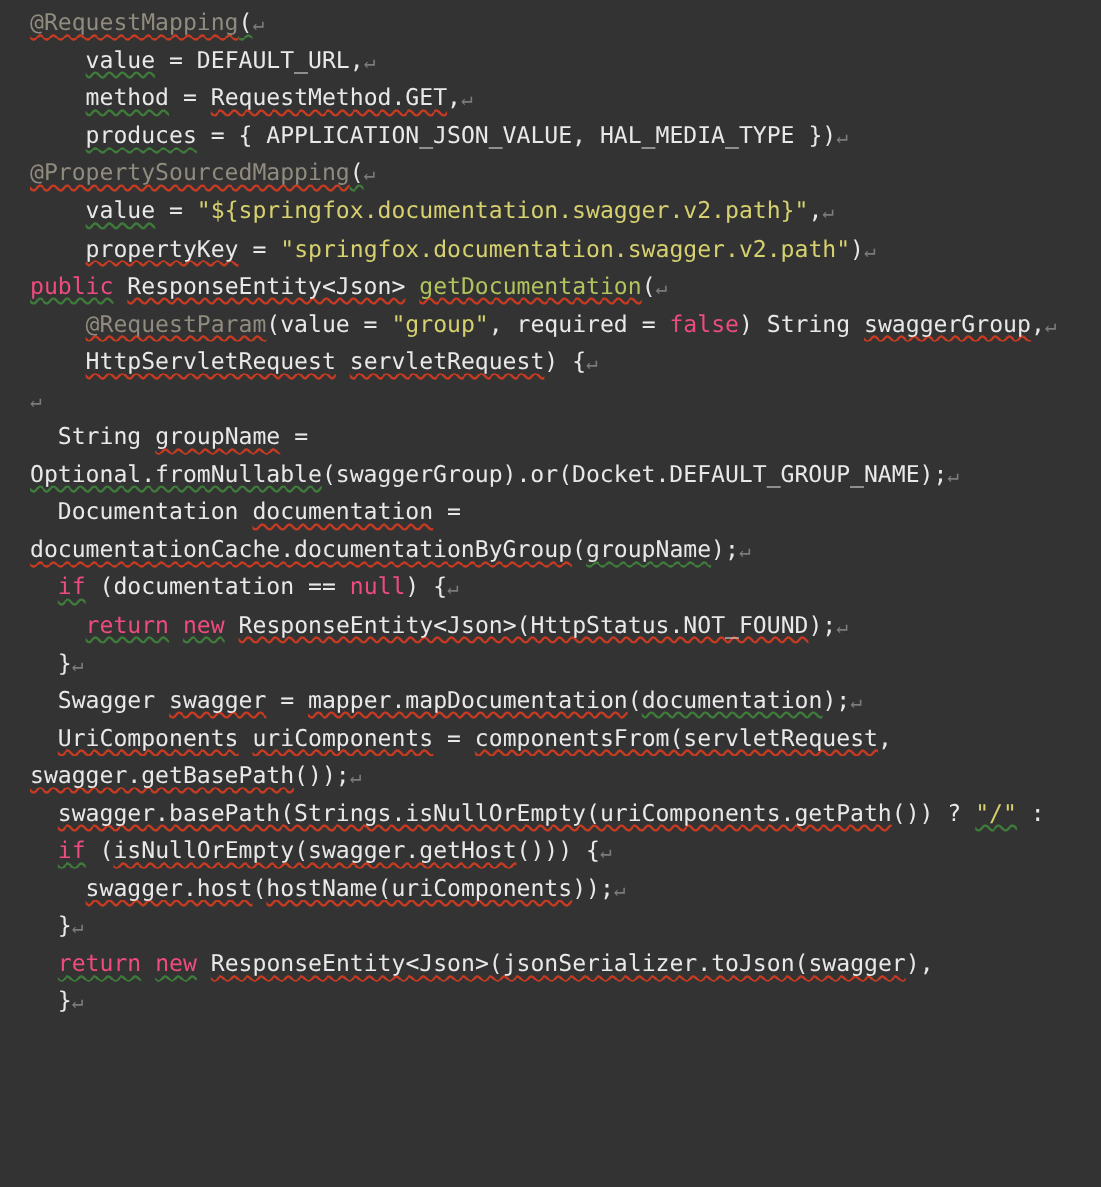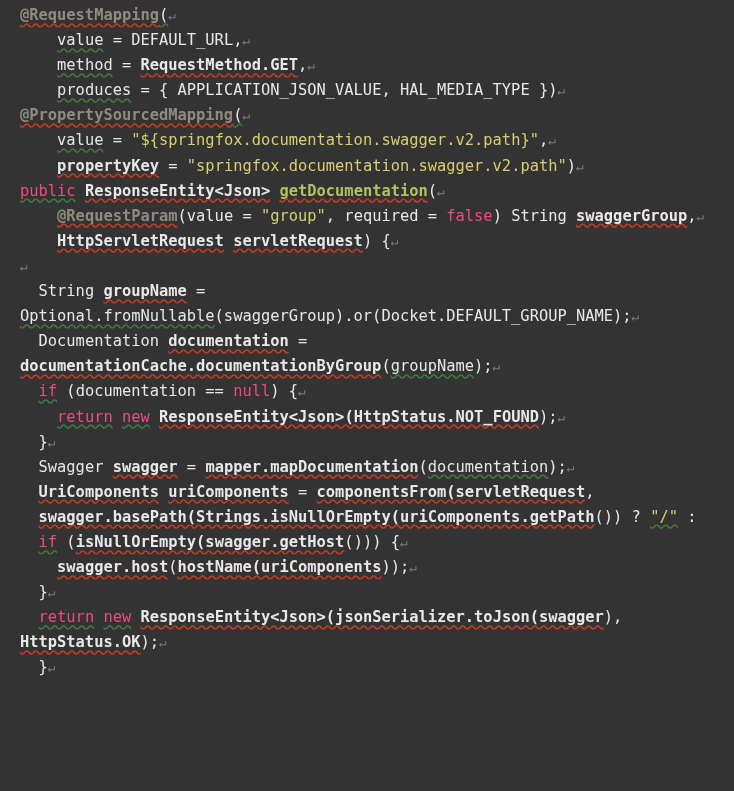--- a/index.html
+++ b/index.html
@@ -36,21 +36,20 @@
   .t-kw      { color: #EE4C7E; }
   .t-str     { color: #D6D16E; }
   .t-fn      { color: #B2C35E; text-align: right; }
   .t-pil     { color: #7C7C7C; font-size: 13px; }
 
   
   .sq-red {
     text-decoration: underline wavy #C63A22;
     text-decoration-skip-ink: none;
     text-underline-offset: 2px;
-    font-weight: bold;
   }
   .sq-green {
     text-decoration: underline wavy #3E7A3A;
     text-decoration-skip-ink: none;
     text-underline-offset: 2px;
   }
 </style>
 </head>
 <body style="background: rgb(51, 51, 51);">
 
@@ -90,29 +89,29 @@
   <div class="line"><span class="t-plain" style="color: rgb(232, 232, 232);">  </span><span class="t-kw sq-green" style="color: rgb(238, 76, 126); text-decoration: underline wavy rgb(62, 122, 58); text-decoration-skip-ink: none; text-underline-offset: 2px;">if</span><span class="t-plain" style="color: rgb(232, 232, 232);"> (documentation == </span><span class="t-kw" style="color: rgb(238, 76, 126);">null</span><span class="t-plain" style="color: rgb(232, 232, 232);">) {</span><span class="t-pil" style="color: rgb(124, 124, 124);">↵</span></div>
 
   <div class="line"><span class="t-plain" style="color: rgb(232, 232, 232);">    </span><span class="t-kw sq-green" style="color: rgb(238, 76, 126); text-decoration: underline wavy rgb(62, 122, 58); text-decoration-skip-ink: none; text-underline-offset: 2px;">return</span><span class="t-plain" style="color: rgb(232, 232, 232);"> </span><span class="t-kw sq-green" style="color: rgb(238, 76, 126); text-decoration: underline wavy rgb(62, 122, 58); text-decoration-skip-ink: none; text-underline-offset: 2px;">new</span><span class="t-plain" style="color: rgb(232, 232, 232);"> </span><span class="t-plain sq-red" style="color: rgb(232, 232, 232); text-decoration: underline wavy rgb(198, 58, 34); text-decoration-skip-ink: none; text-underline-offset: 2px;">ResponseEntity&lt;Json&gt;(HttpStatus.NOT_FOUND</span><span class="t-plain" style="color: rgb(232, 232, 232);">);</span><span class="t-pil" style="color: rgb(124, 124, 124);">↵</span></div>
 
   <div class="line"><span class="t-plain" style="color: rgb(232, 232, 232);">  </span><span class="t-plain" style="color: rgb(232, 232, 232);">}</span><span class="t-pil" style="color: rgb(124, 124, 124);">↵</span></div>
 
   <div class="line"><span class="t-plain" style="color: rgb(232, 232, 232);">  </span><span class="t-plain" style="color: rgb(232, 232, 232);">Swagger </span><span class="t-plain sq-red" style="color: rgb(232, 232, 232); text-decoration: underline wavy rgb(198, 58, 34); text-decoration-skip-ink: none; text-underline-offset: 2px;">swagger</span><span class="t-plain" style="color: rgb(232, 232, 232);"> = </span><span class="t-plain sq-red" style="color: rgb(232, 232, 232); text-decoration: underline wavy rgb(198, 58, 34); text-decoration-skip-ink: none; text-underline-offset: 2px;">mapper.mapDocumentation</span><span class="t-plain" style="color: rgb(232, 232, 232);">(</span><span class="t-plain sq-green" style="color: rgb(232, 232, 232); text-decoration: underline wavy rgb(62, 122, 58); text-decoration-skip-ink: none; text-underline-offset: 2px;">documentation</span><span class="t-plain" style="color: rgb(232, 232, 232);">);</span><span class="t-pil" style="color: rgb(124, 124, 124);">↵</span></div>
 
   <div class="line"><span class="t-plain" style="color: rgb(232, 232, 232);">  </span><span class="t-plain sq-red" style="color: rgb(232, 232, 232); text-decoration: underline wavy rgb(198, 58, 34); text-decoration-skip-ink: none; text-underline-offset: 2px;">UriComponents</span><span class="t-plain" style="color: rgb(232, 232, 232);"> </span><span class="t-plain sq-red" style="color: rgb(232, 232, 232); text-decoration: underline wavy rgb(198, 58, 34); text-decoration-skip-ink: none; text-underline-offset: 2px;">uriComponents</span><span class="t-plain" style="color: rgb(232, 232, 232);"> = </span><span class="t-plain sq-red" style="color: rgb(232, 232, 232); text-decoration: underline wavy rgb(198, 58, 34); text-decoration-skip-ink: none; text-underline-offset: 2px;">componentsFrom(servletRequest</span><span class="t-plain" style="color: rgb(232, 232, 232);">,</span></div>
 
+  <div class="line" style="padding-left:20px"><span class="t-plain sq-red" style="color: rgb(232, 232, 232); text-decoration: underline wavy rgb(198, 58, 34); text-decoration-skip-ink: none; text-underline-offset: 2px;">swagger.getBasePath</span><span class="t-plain" style="color: rgb(232, 232, 232);">());</span><span class="t-pil" style="color: rgb(124, 124, 124);">↵</span></div>
 
   <div class="line"><span class="t-plain" style="color: rgb(232, 232, 232);">  </span><span class="t-plain sq-red" style="color: rgb(232, 232, 232); text-decoration: underline wavy rgb(198, 58, 34); text-decoration-skip-ink: none; text-underline-offset: 2px;">swagger.basePath(Strings.isNullOrEmpty(uriComponents.getPath</span><span class="t-plain" style="color: rgb(232, 232, 232);">()) ? </span><span class="t-str sq-green" style="color: rgb(214, 209, 110); text-decoration: underline wavy rgb(62, 122, 58); text-decoration-skip-ink: none; text-underline-offset: 2px;">"/"</span><span class="t-plain" style="color: rgb(232, 232, 232);"> :</span></div>
 
 
   <div class="line"><span class="t-plain" style="color: rgb(232, 232, 232);">  </span><span class="t-kw sq-green" style="color: rgb(238, 76, 126); text-decoration: underline wavy rgb(62, 122, 58); text-decoration-skip-ink: none; text-underline-offset: 2px;">if</span><span class="t-plain" style="color: rgb(232, 232, 232);"> (</span><span class="t-plain sq-red" style="color: rgb(232, 232, 232); text-decoration: underline wavy rgb(198, 58, 34); text-decoration-skip-ink: none; text-underline-offset: 2px;">isNullOrEmpty(swagger.getHost</span><span class="t-plain" style="color: rgb(232, 232, 232);">())) {</span><span class="t-pil" style="color: rgb(124, 124, 124);">↵</span></div>
 
   <div class="line"><span class="t-plain" style="color: rgb(232, 232, 232);">    </span><span class="t-plain sq-red" style="color: rgb(232, 232, 232); text-decoration: underline wavy rgb(198, 58, 34); text-decoration-skip-ink: none; text-underline-offset: 2px;">swagger.host</span><span class="t-plain" style="color: rgb(232, 232, 232);">(</span><span class="t-plain sq-red" style="color: rgb(232, 232, 232); text-decoration: underline wavy rgb(198, 58, 34); text-decoration-skip-ink: none; text-underline-offset: 2px;">hostName(uriComponents</span><span class="t-plain" style="color: rgb(232, 232, 232);">));</span><span class="t-pil" style="color: rgb(124, 124, 124);">↵</span></div>
 
   <div class="line"><span class="t-plain" style="color: rgb(232, 232, 232);">  </span><span class="t-plain" style="color: rgb(232, 232, 232);">}</span><span class="t-pil" style="color: rgb(124, 124, 124);">↵</span></div>
 
   <div class="line"><span class="t-plain" style="color: rgb(232, 232, 232);">  </span><span class="t-kw sq-green" style="color: rgb(238, 76, 126); text-decoration: underline wavy rgb(62, 122, 58); text-decoration-skip-ink: none; text-underline-offset: 2px;">return</span><span class="t-plain" style="color: rgb(232, 232, 232);"> </span><span class="t-kw sq-green" style="color: rgb(238, 76, 126); text-decoration: underline wavy rgb(62, 122, 58); text-decoration-skip-ink: none; text-underline-offset: 2px;">new</span><span class="t-plain" style="color: rgb(232, 232, 232);"> </span><span class="t-plain sq-red" style="color: rgb(232, 232, 232); text-decoration: underline wavy rgb(198, 58, 34); text-decoration-skip-ink: none; text-underline-offset: 2px;">ResponseEntity&lt;Json&gt;(jsonSerializer.toJson(swagger</span><span class="t-plain" style="color: rgb(232, 232, 232);">),</span></div>
 
-  <div class="line" style="padding-left:20px"><span class="t-plain sq-red" style="color: rgb(232, 232, 232); text-decoration: underline wavy rgb(198, 58, 34); text-decoration-skip-ink: none; text-underline-offset: 2px;">HttpStatus.OK</span><span class="t-plain" style="color: rgb(232, 232, 232);">);</span><span class="t-pil" style="color: rgb(124, 124, 124);">↵</span></div>
 
   <div class="line"><span class="t-plain" style="color: rgb(232, 232, 232);">  </span><span class="t-plain" style="color: rgb(232, 232, 232);">}</span><span class="t-pil" style="color: rgb(124, 124, 124);">↵</span></div>
 
 </div>
 
 </body></html>

